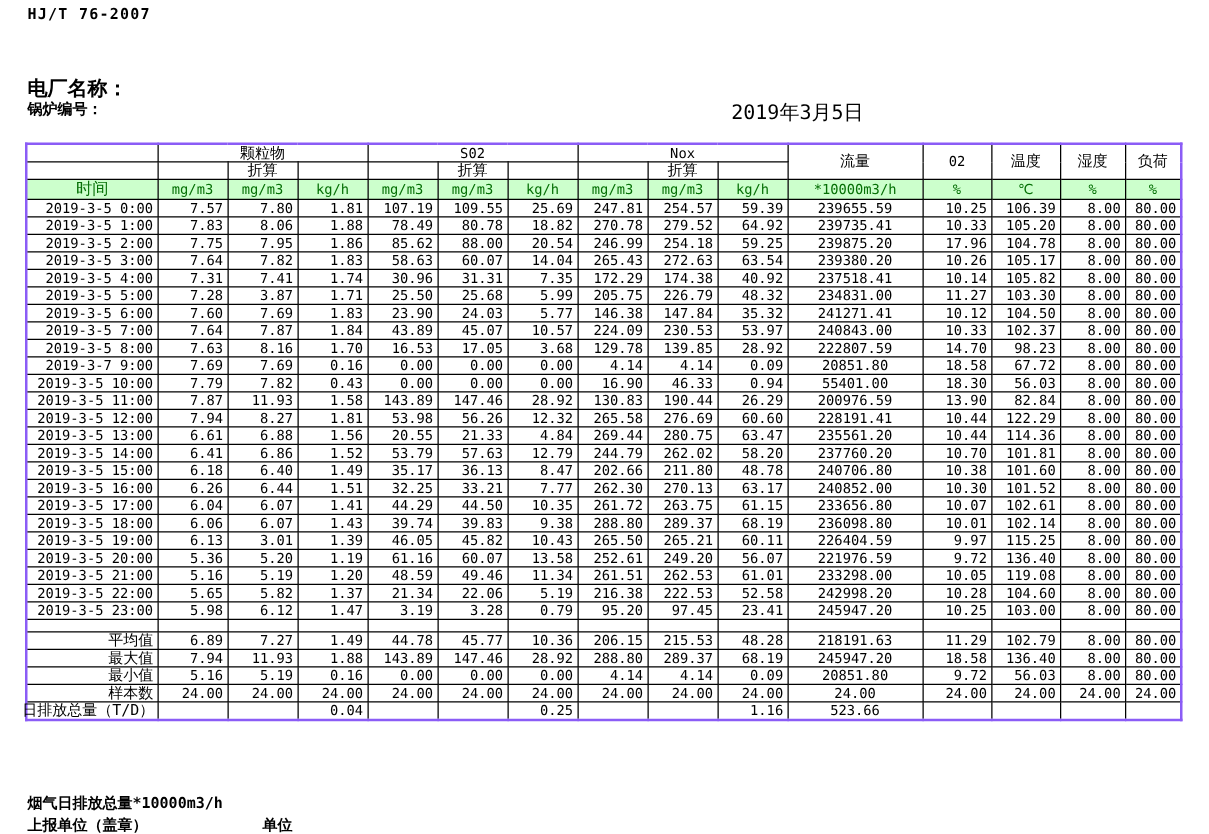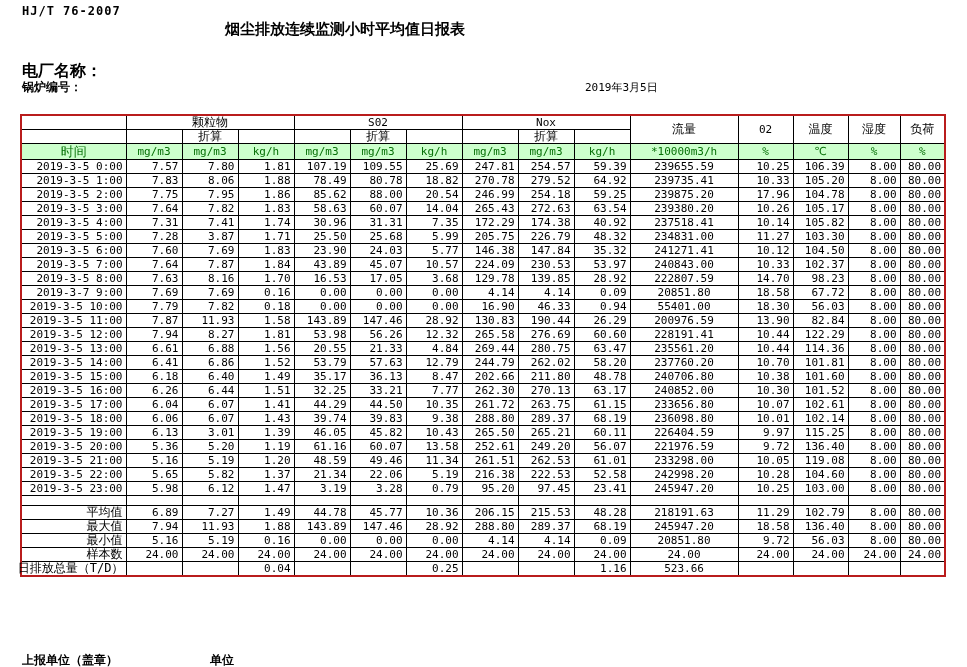--- a/index.html
+++ b/index.html
@@ -4,23 +4,23 @@
 <style>
   html,body{margin:0;padding:0;background:#fff;}
   body{width:967px;height:667px;position:relative;overflow:hidden;
        font-family:"DejaVu Sans Mono","DejaVu Sans","Liberation Sans",sans-serif;color:#000;}
   .page{position:absolute;left:0;top:0;width:967px;height:578px;}
   .std-code{position:absolute;left:22px;top:4px;font-size:12px;font-weight:bold;letter-spacing:1px;}
   .report-title{position:absolute;left:0;top:20px;width:690px;text-align:center;
                 font-size:15px;font-weight:bold;}
   .plant-label{position:absolute;left:22px;top:61px;font-size:16px;font-weight:bold;}
   .boiler-label{position:absolute;left:22px;top:79px;font-size:12px;font-weight:bold;}
-  .report-date{position:absolute;left:585px;top:80px;font-size:11px;}
+  .report-date{position:absolute;left:585px;top:80px;font-size:16px;}
   table.report{border-collapse:collapse;table-layout:fixed;position:absolute;left:20px;top:114px;
-               width:924px;font-size:11px;border:2px solid #b91c1c;}
+               width:924px;font-size:11px;border:2px solid #8b5cf6;}
   table.report td{border:1px solid #000;padding:0 3px;height:14px;line-height:13px;
                   overflow:visible;white-space:nowrap;box-sizing:border-box;}
   td.c-num{text-align:right;padding-right:10px;}
   td.c-time{text-align:right;padding-right:8px;}
   td.c-o2{text-align:center;}
   tr.hdr td{text-align:center;font-size:12px;}
   tr.hdr td.small{font-size:11px;}
   tr.hdr-units td{background:var(--hbg,#ccffcc);color:var(--htxt,#067006);
                   text-align:center;font-size:11px;height:16px;margin-top:33px;}
   tr.hdr-units td.time-hdr{font-size:13px;}
@@ -30,21 +30,20 @@
   td.total-label span{position:absolute;right:2px;bottom:0px;white-space:nowrap;}
   .footer-line1{position:absolute;left:22px;top:634px;font-size:12px;font-weight:bold;}
   .footer-line2{position:absolute;left:22px;top:652px;font-size:12px;font-weight:bold;}
   .footer-unit{position:absolute;left:210px;top:652px;font-size:12px;font-weight:bold;}
 </style>
 </head>
 <body>
 
 <div class="page">
   <div class="std-code">HJ/T  76-2007</div>
-  <div class="report-title">烟尘排放连续监测小时平均值日报表</div>
   <div class="plant-label">电厂名称：</div>
   <div class="boiler-label">锅炉编号：</div>
   <div class="report-date">2019年3月5日</div>
 
   <table class="report">
     <colgroup>
       <col style="width:105px">
       <col style="width:56px">
         <col style="width:56px">
         <col style="width:56px">
@@ -268,21 +267,21 @@
           <td class="c-o2">20851.80</td>
           <td class="c-num">18.58</td>
           <td class="c-num">67.72</td>
           <td class="c-num">8.00</td>
           <td class="c-num">80.00</td>
         </tr>
         <tr>
           <td class="c-time">2019-3-5 10:00</td>
           <td class="c-num">7.79</td>
           <td class="c-num">7.82</td>
-          <td class="c-num">0.18</td>
+          <td class="c-num">0.43</td>
           <td class="c-num">0.00</td>
           <td class="c-num">0.00</td>
           <td class="c-num">0.00</td>
           <td class="c-num">16.90</td>
           <td class="c-num">46.33</td>
           <td class="c-num">0.94</td>
           <td class="c-o2">55401.00</td>
           <td class="c-num">18.30</td>
           <td class="c-num">56.03</td>
           <td class="c-num">8.00</td>
@@ -609,15 +608,16 @@
           <td class="c-num">1.16</td>
           <td class="c-o2">523.66</td>
           <td class="c-num"></td>
           <td class="c-num"></td>
           <td class="c-num"></td>
           <td class="c-num"></td>
         </tr>
       </tbody>
   </table>
 
+  <div class="footer-line1">烟气日排放总量*10000m3/h</div>
   <div class="footer-line2">上报单位（盖章）</div>
   <div class="footer-unit">单位</div>
 </div>
 
 </body></html>

